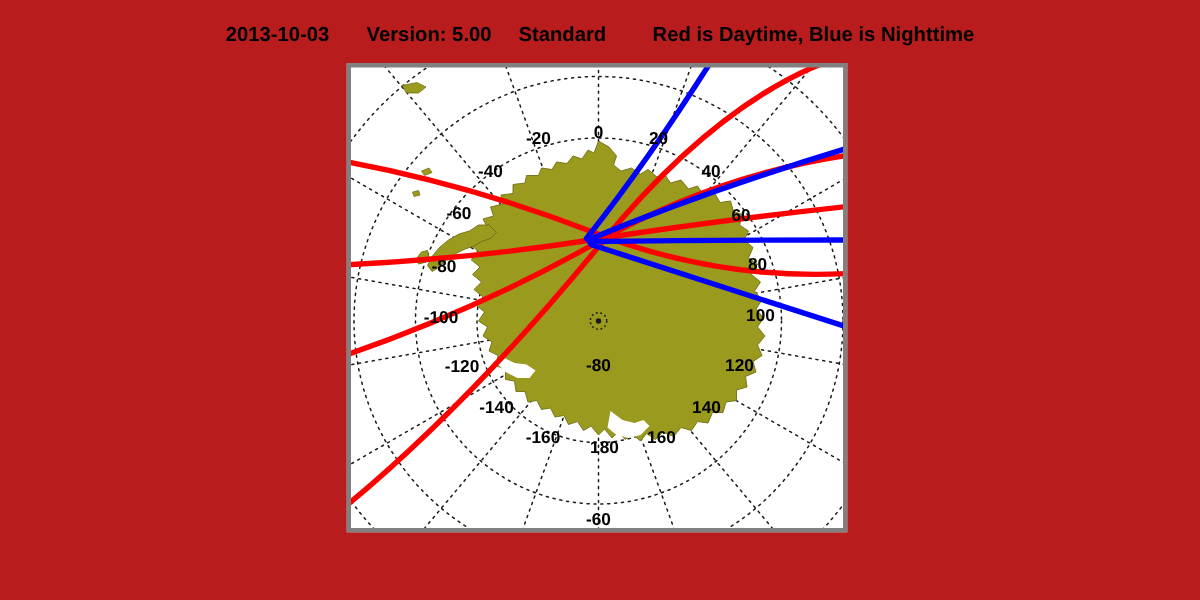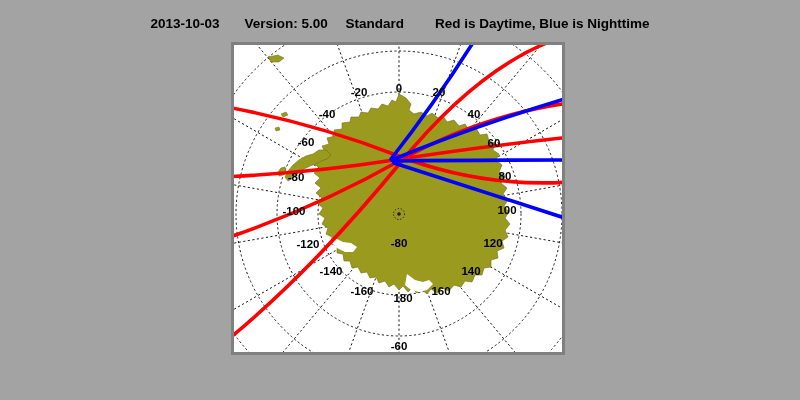--- a/index.html
+++ b/index.html
@@ -10,21 +10,21 @@
     height: 400px;
     overflow: hidden;
   }
   body {
     font-family: "Liberation Sans", sans-serif;
   }
   #app {
     position: relative;
     width: 800px;
     height: 400px;
-    background: #a3a3a3;
+    background: #b91c1c;
   }
   .title-bar {
     position: absolute;
     left: 0;
     top: 14px;
     width: 800px;
     text-align: center;
     white-space: nowrap;
   }
   .title-seg {

